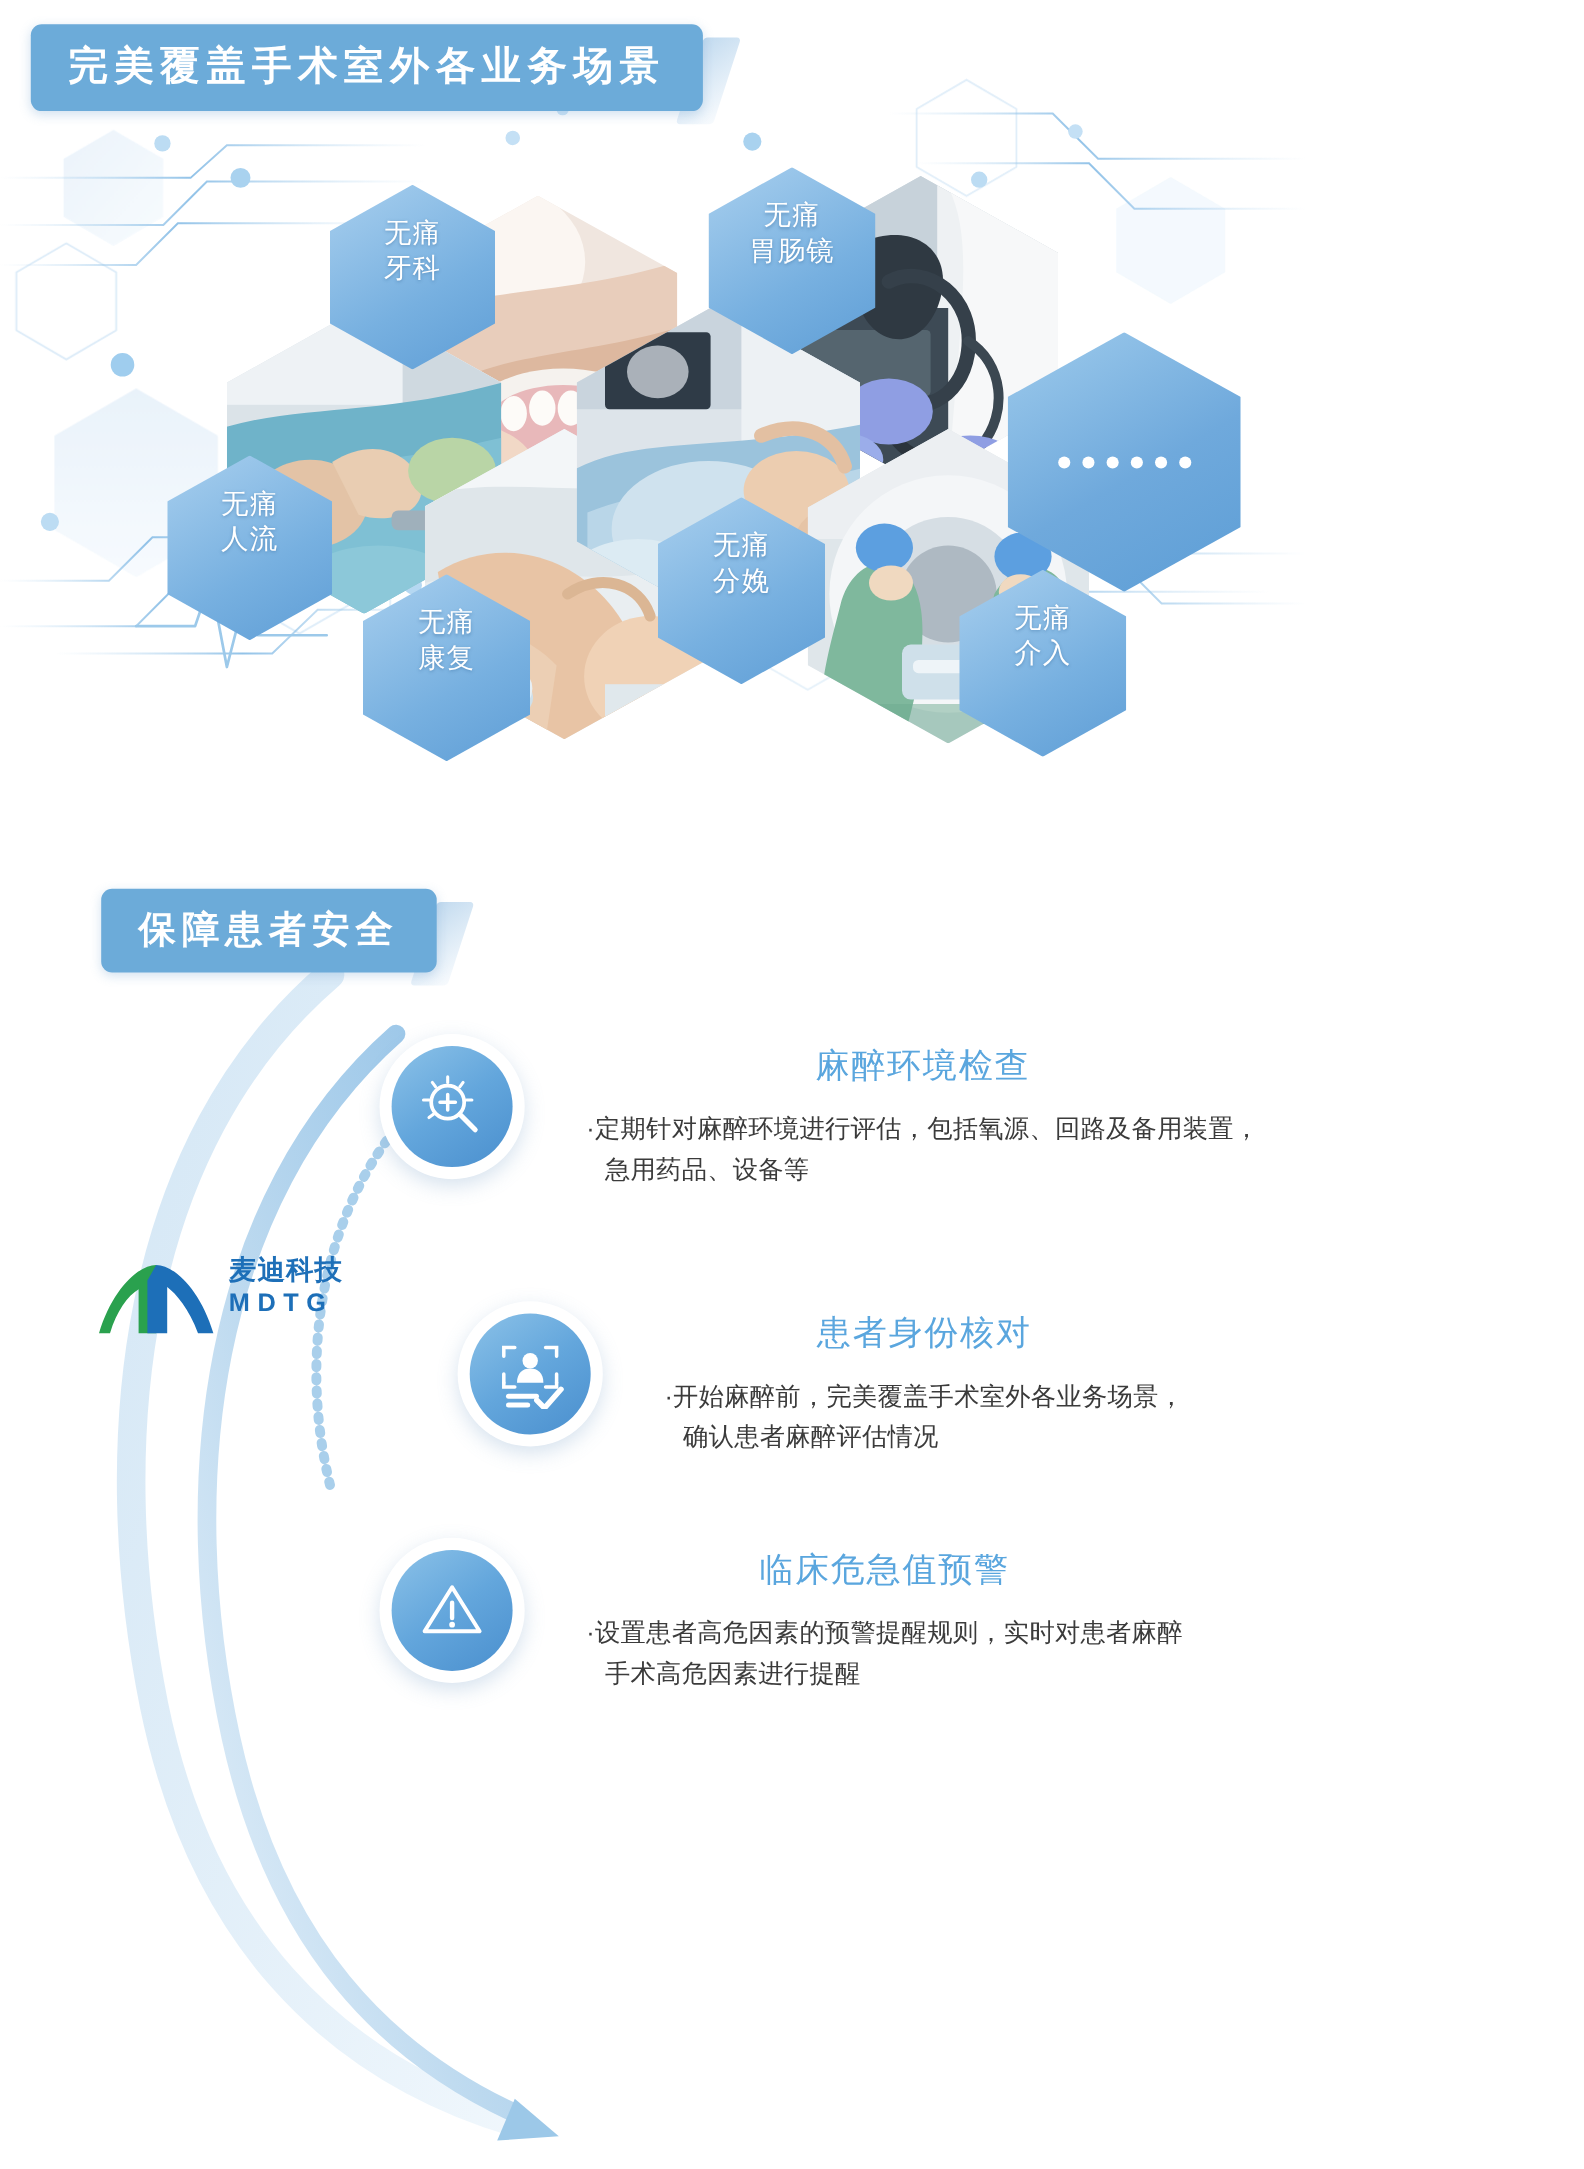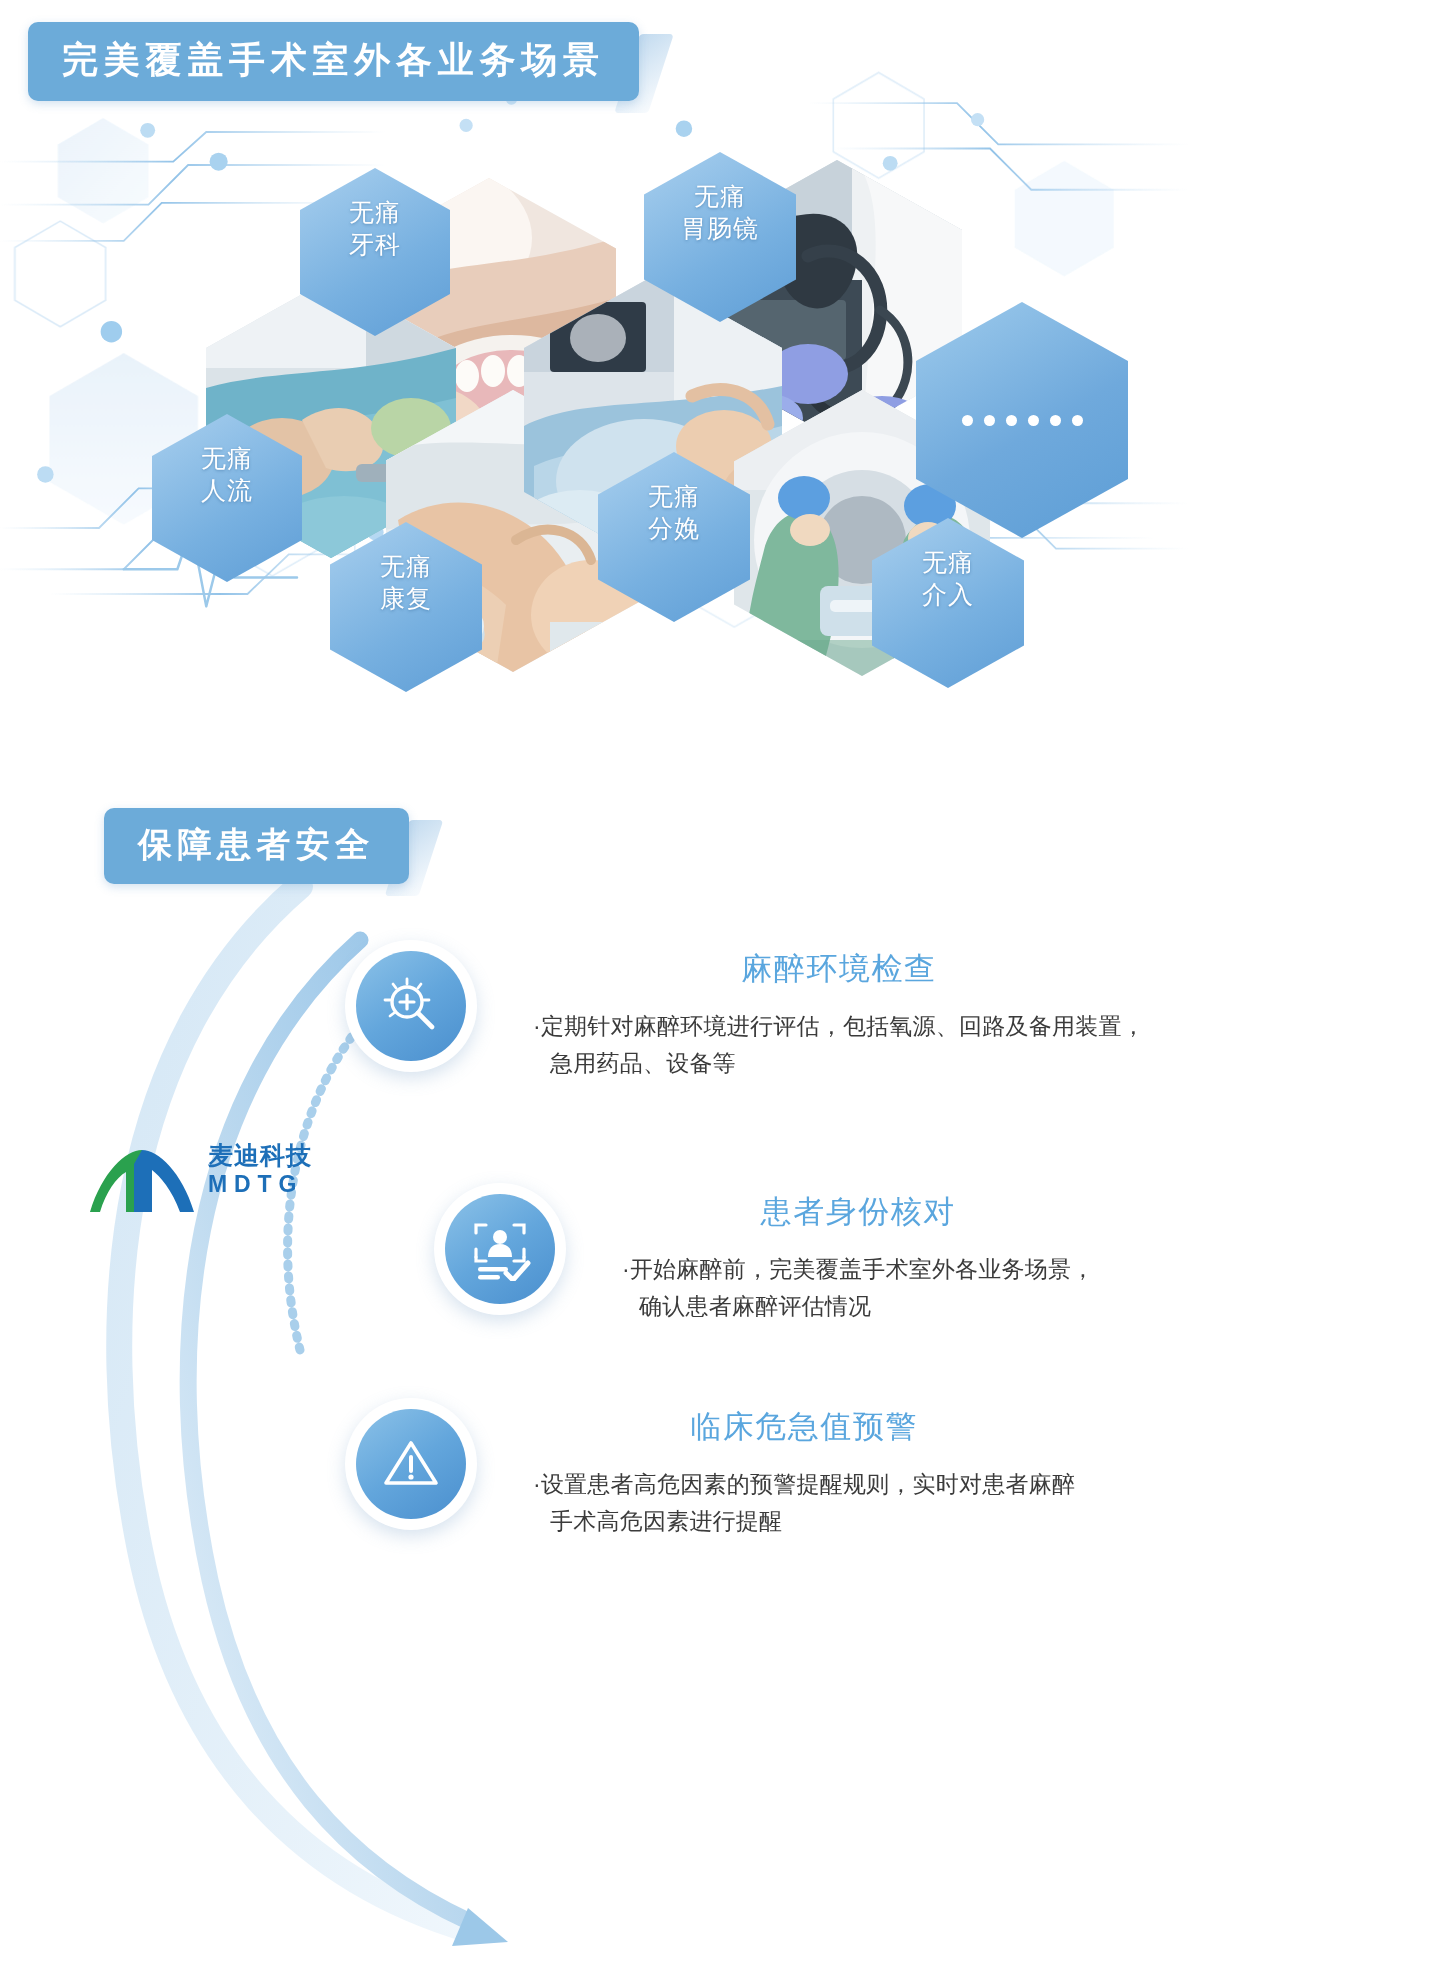--- a/index.html
+++ b/index.html
@@ -82,21 +82,21 @@
     gap: 11px;
   }
   .dots-hex i {
     display: block; width: 11px; height: 11px;
     border-radius: 50%; background: #fff;
   }
 
   
   #safety { position: absolute; left: 0; top: 790px; width: 1440px; height: 1182px; }
 
-  #banner-bottom { left: 104px; top: 18px; }
+  #banner-bottom { left: 92px; top: 18px; }
   #banner-bottom .banner-text { font-size: 34px; }
 
   .feature { position: absolute; display: flex; align-items: flex-start; }
   .f-icon-wrap {
     position: relative;
     width: 132px; height: 132px;
     flex: 0 0 132px;
   }
   .f-ring {
     position: absolute; inset: 0;
@@ -434,21 +434,21 @@
     </div>
     <div class="f-text">
       <div class="f-title">麻醉环境检查</div>
       <div class="f-body">
         <span>·定期针对麻醉环境进行评估，包括氧源、回路及备用装置，</span>
         <span class="l2">急用药品、设备等</span>
       </div>
     </div>
   </div>
 
-  <div class="feature" style="left:434px; top:393px;">
+  <div class="feature" style="left:416px; top:393px;">
     <div class="f-icon-wrap">
       <div class="f-ring"></div>
       <div class="f-disc">
         <svg width="64" height="64" viewBox="0 0 64 64">
           <g stroke="#fff" stroke-width="3.2" fill="none" stroke-linecap="round">
             <path d="M8,16 V8 H18"></path>
               <path d="M46,8 H56 V16"></path>
             <path d="M8,32 V40"></path>
               <path d="M56,32 V40"></path>
             <path d="M8,40 V44 H18"></path>

